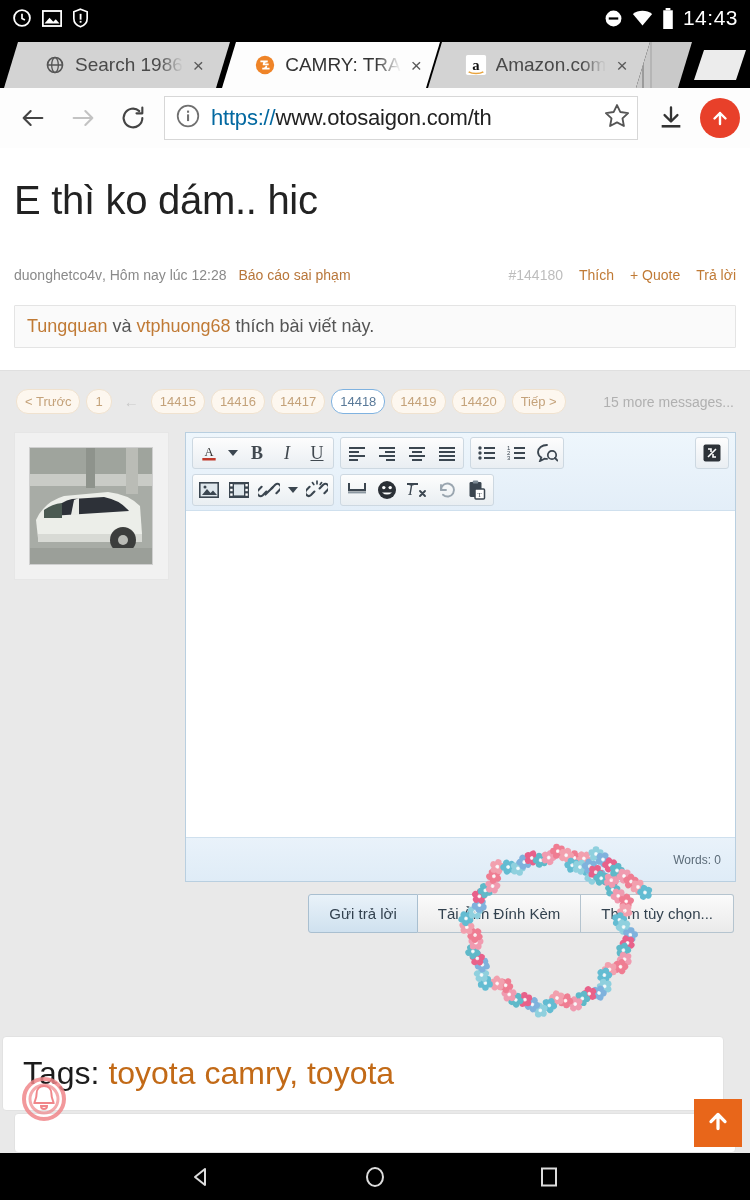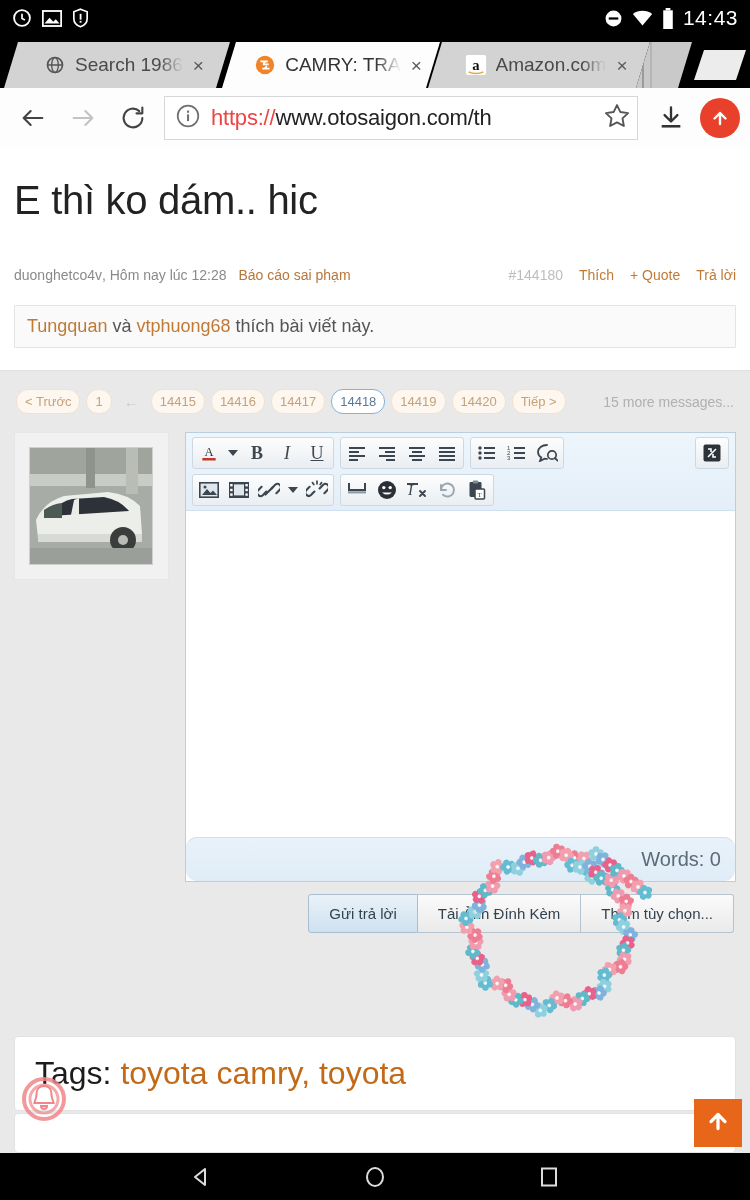--- a/index.html
+++ b/index.html
@@ -122,21 +122,21 @@
     overflow: hidden;
     min-width: 0;
   }
   .url-text {
     flex: 1 1 auto; min-width: 0;
     font-size: 22px; color: #222;
     white-space: nowrap; overflow: hidden;
     margin-left: 10px;
     letter-spacing: -0.2px;
   }
-  .url-text .scheme { color: #ef4444; text-align: right; }
+  .url-text .scheme { color: #0369a1; text-align: right; }
   .star { flex: 0 0 auto; margin-left: 4px; }
   .dlbtn { width: 46px; flex: 0 0 46px; display: flex; align-items: center; justify-content: center; }
   .optbtn {
     width: 40px; height: 40px; flex: 0 0 40px;
     border-radius: 50%;
     background: #e8402a;
     display: flex; align-items: center; justify-content: center;
     margin-left: 2px;
   }
 
@@ -254,22 +254,21 @@
   .editarea {
     flex: 1 1 auto; background: #fff;
   }
   .wordbar {
     height: 44px;
     background: linear-gradient(#e9f2fa, #dfecf7);
     border-top: 1px solid #cfe0ee;
     display: flex; align-items: center; justify-content: flex-end;
     padding-right: 14px;
     color: #5b6b78;
-    font-size: 20px;
-    border-radius: 11px;
+    font-size: 12px;
   }
 
   .btnrow {
     display: flex; justify-content: flex-end;
     padding: 12px 16px 0 9px;
     gap: 0;
   }
   .btn {
     border: 1px solid #b5c4cf;
     padding: 10px 20px;
@@ -285,21 +284,21 @@
   }
   .btn.plain {
     background: linear-gradient(#fbfbfb, #eaeaea);
     border-left: none;
     border-radius: 0;
   }
   .btn.last { border-top-right-radius: 3px; border-bottom-right-radius: 3px; }
 
   
   .tagcard {
-    position: absolute; left: 14px; top: 888px;
+    position: absolute; left: 2px; top: 888px;
     width: 722px;
     background: #fff;
     border: 1px solid #e2e2e2;
     border-radius: 4px;
     padding: 18px 20px;
     font-size: 32px;
     color: #222;
   }
   .tagcard .taglabel { color: #1c1c1c; }
   .tagcard .tagval { color: #c26a17; }

